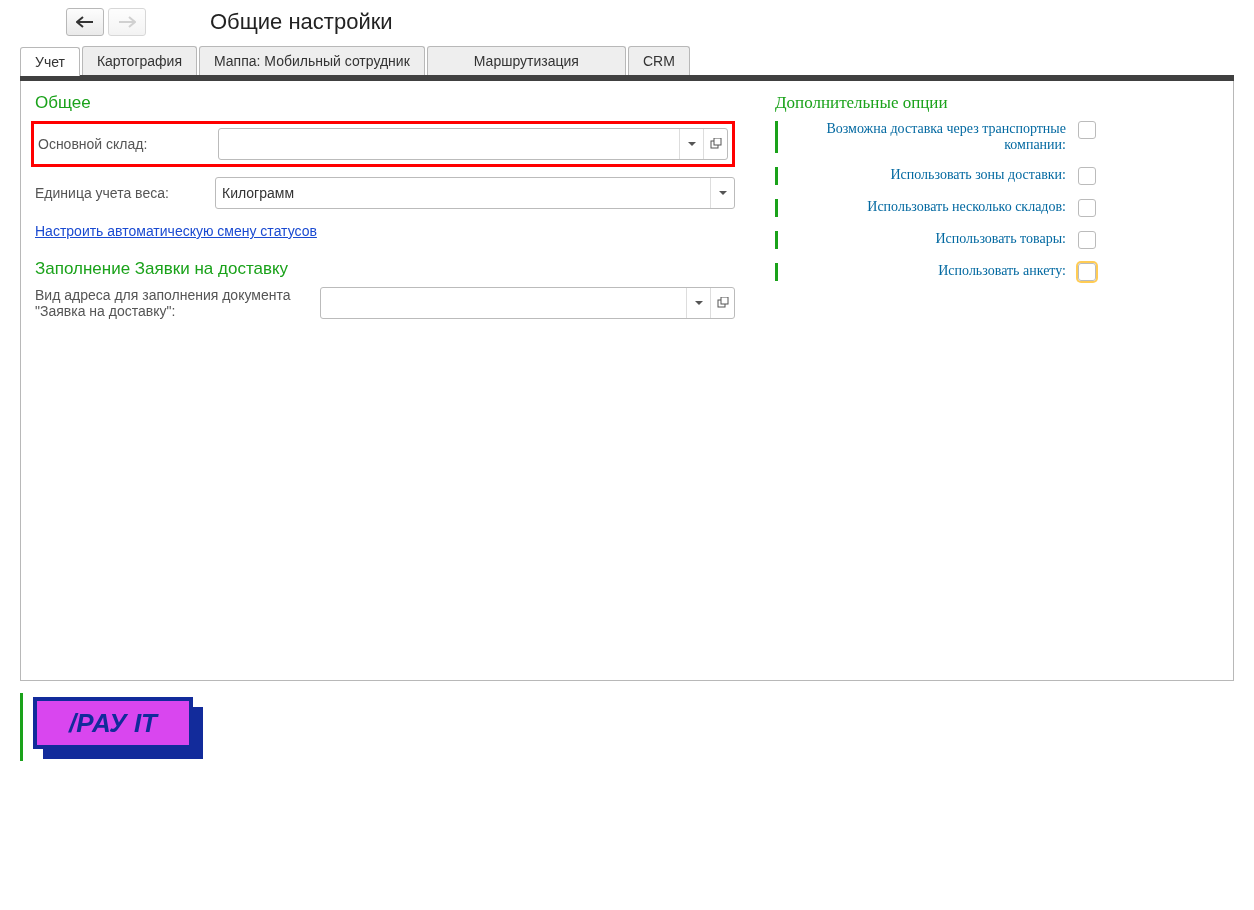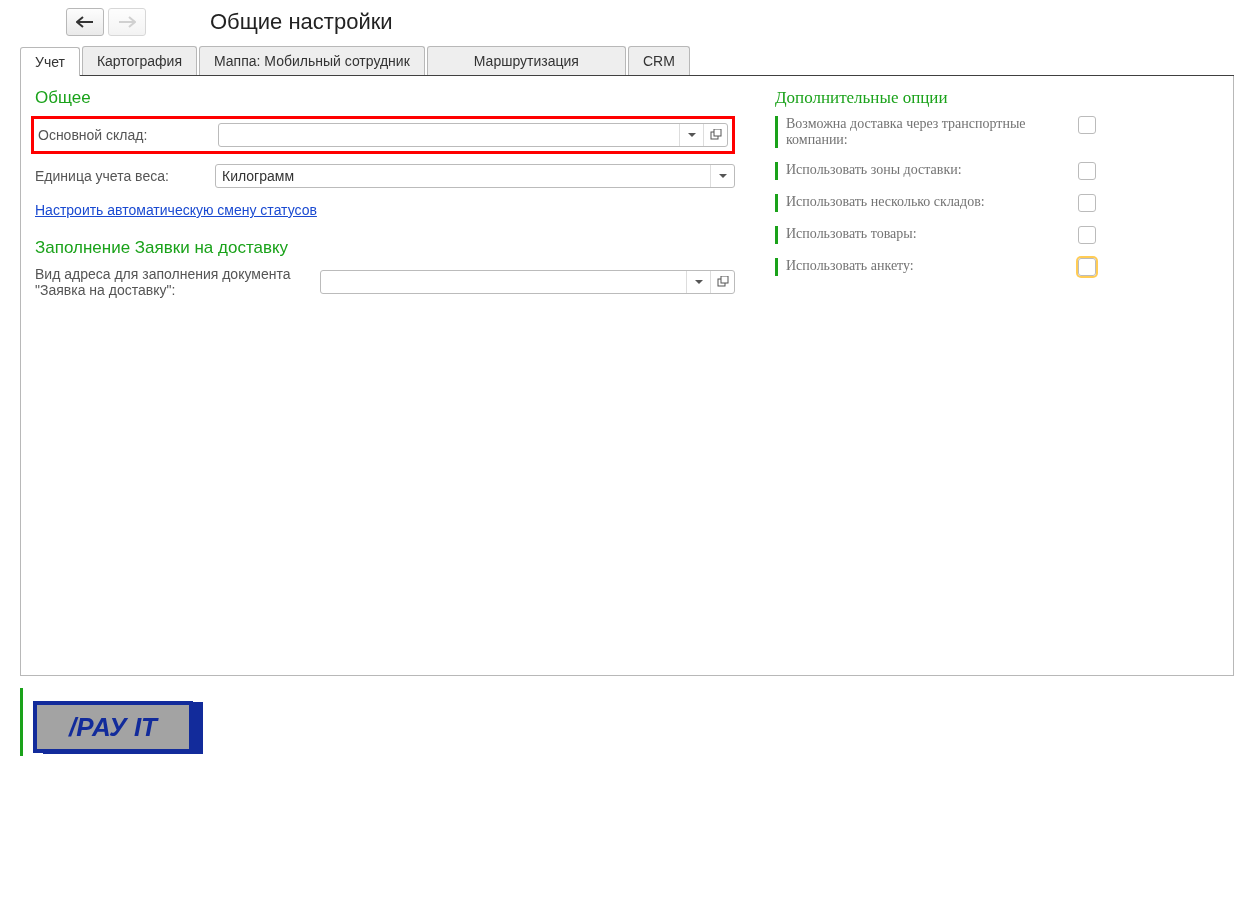--- a/index.html
+++ b/index.html
@@ -31,21 +31,21 @@
     cursor: pointer;
   }
   .nav-btn.disabled { opacity: 0.55; cursor: default; }
   .title {
     font-size: 22px;
     margin-left: 60px;
     color: #222;
   }
   .tabs {
     display: flex;
-    border-bottom: 1px solid #404040;
+    border-bottom: 6px solid #404040;
   }
   .tab {
     padding: 6px 14px;
     border: 1px solid #b8b8b8;
     border-bottom: none;
     background: #eee;
     margin-right: 2px;
     border-radius: 3px 3px 0 0;
     cursor: pointer;
     font-size: 14px;
@@ -84,21 +84,21 @@
   .label {
     width: 180px;
     color: #555;
   }
   .label.wide { width: 285px; }
   .combo {
     flex: 1;
     display: flex;
     border: 1px solid #bbb;
     border-radius: 3px;
-    height: 24px;
+    height: 32px;
     background: #fff;
   }
   .combo .combo-text {
     flex: 1;
     padding: 0 6px;
     display: flex;
     align-items: center;
     color: #333;
   }
   .combo .combo-btn {
@@ -119,21 +119,22 @@
   .opt-row {
     display: flex;
     align-items: flex-start;
     margin-bottom: 14px;
     border-left: 3px solid #1aa21a;
     padding-left: 8px;
   }
   .opt-label {
     flex: 1;
     max-width: 280px;
-    color: #737373;
+    color: #0369a1;
+    text-align: right;
   }
   .cb {
     width: 18px;
     height: 18px;
     border: 1px solid #bbb;
     border-radius: 3px;
     margin-left: 12px;
     cursor: pointer;
     flex-shrink: 0;
   }
@@ -148,24 +149,24 @@
   .footer-flex { display: flex; align-items: flex-start; gap: 40px; }
   .logo-wrap { position: relative; width: 170px; height: 64px; margin-top: 4px; }
   .logo-shadow {
     position: absolute;
     left: 10px; top: 10px;
     width: 160px; height: 52px;
     background: #122b9b;
   }
   .logo-box {
     position: absolute;
-    left: 0; top: 9px;
+    left: 0; top: 0;
     width: 160px; height: 52px;
     border: 4px solid #122b9b;
-    background: #a3a3a3;
+    background: #d946ef;
     display: flex;
     align-items: center;
     justify-content: center;
     font-size: 26px;
     font-weight: bold;
     font-style: italic;
     color: #122b9b;
   }
   svg { display: block; }
 </style>

